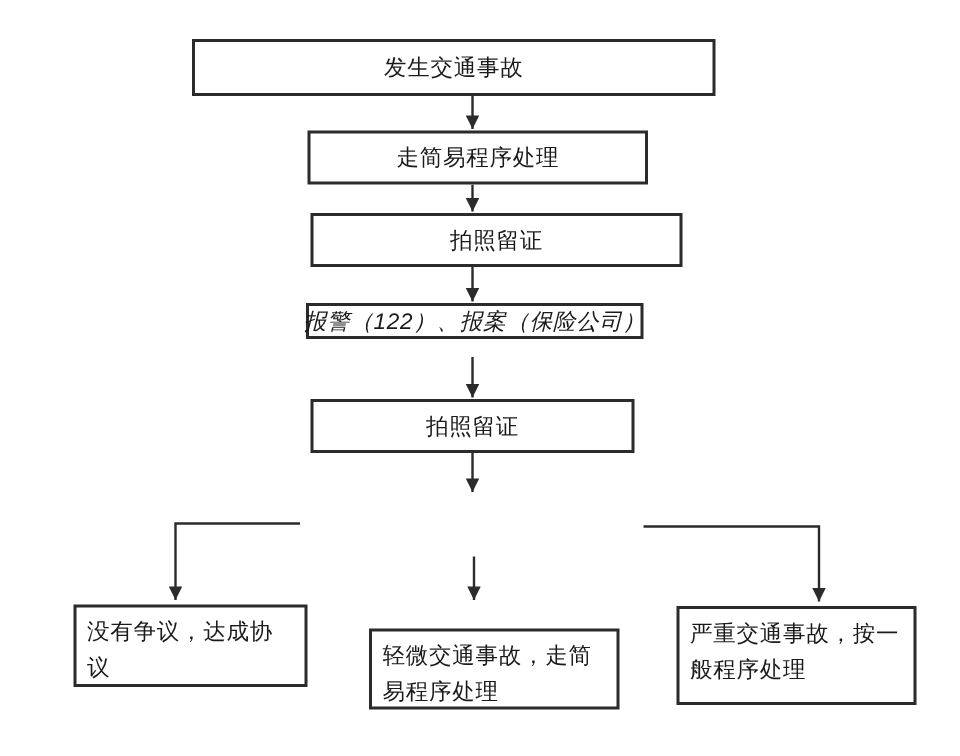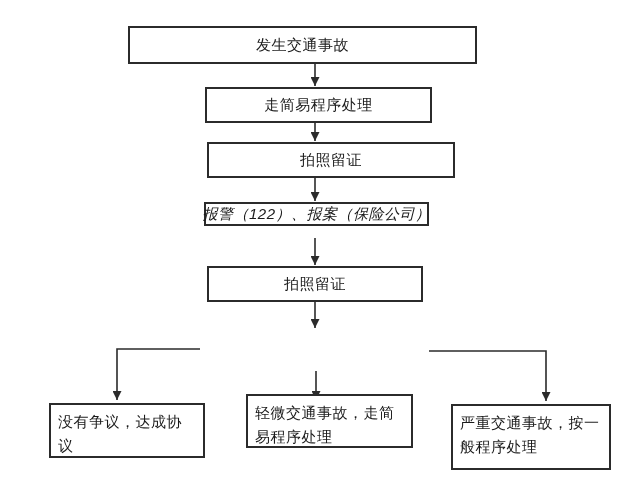--- a/index.html
+++ b/index.html
@@ -53,21 +53,21 @@
     text-align: left;
   }
   
   #n-accident   { left: 128px; top:  26px; width: 349px; height: 38px; }
   #n-safety     { left: 205px; top:  87px; width: 227px; height: 36px; }
   #n-photo      { left: 207px; top: 142px; width: 248px; height: 36px; }
   #n-report     { left: 204px; top: 202px; width: 225px; height: 24px; font-style: italic; }
   #n-leave      { left: 207px; top: 266px; width: 216px; height: 36px; }
   #n-resolve    { left: 200px; top: 329px; width: 229px; height: 42px; }
   #n-no-dispute { left:  49px; top: 403px; width: 156px; height: 55px; }
-  #n-minor      { left: 246px; top: 394px; width: 167px; height: 54px; }
+  #n-minor      { left: 246px; top: 419px; width: 167px; height: 54px; }
   #n-serious    { left: 451px; top: 404px; width: 160px; height: 66px; }
 </style>
 </head>
 <body>
 
 <div id="canvas">
 
   <svg id="connectors" viewBox="0 0 640 504" xmlns="http://www.w3.org/2000/svg">
     <defs>
       <marker id="arr" viewBox="0 0 10 10" refX="10" refY="5" markerUnits="userSpaceOnUse" markerWidth="11" markerHeight="9" orient="auto">

